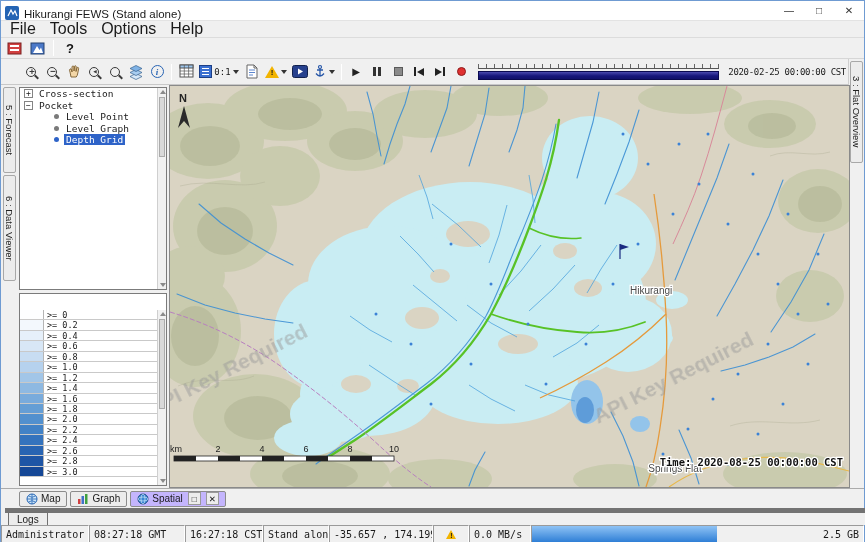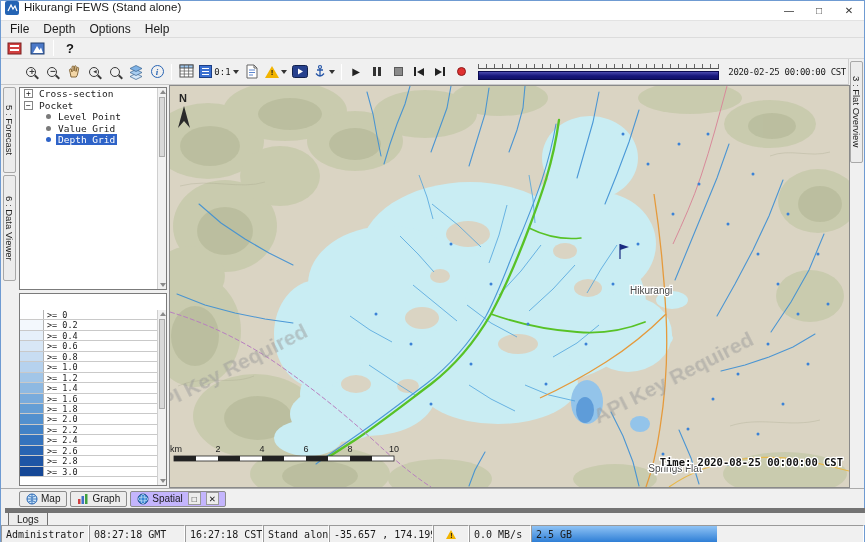--- a/index.html
+++ b/index.html
@@ -1,28 +1,28 @@
 <!DOCTYPE html>
 <html><head>
 <meta charset="utf-8">
 <style>
   *{box-sizing:border-box;margin:0;padding:0}
   html,body{width:865px;height:542px;overflow:hidden}
   body{font-family:"Liberation Sans",sans-serif;font-size:11px;color:#1a1a1a;background:#f0f0f0}
   .app{position:relative;width:865px;height:542px;background:#f0f0f0;border:1px solid #6f9bd2}
 
   
-  .titlebar{position:absolute;left:0;top:0;width:100%;height:20px;background:#fff;display:flex;align-items:flex-start;padding-left:4px;gap:5px;border-bottom:1px solid #e3e3e3}
+  .titlebar{position:absolute;left:0;top:0;width:100%;height:20px;background:#fff;display:flex;align-items:flex-end;padding-left:4px;gap:5px;border-bottom:1px solid #e3e3e3}
   .titlebar .title{font-size:11.5px}
   .wincontrols{margin-left:auto;display:flex;height:100%}
   .wc{width:30px;height:100%;display:flex;align-items:center;justify-content:center;font-size:10px;color:#333}
 
   
   .menubar{position:absolute;left:0;top:20px;width:100%;height:16px;background:#f0f0f0;display:flex;align-items:center;padding-left:2px}
-  .menu-item{padding:1px 7px;font-size:12px}
+  .menu-item{padding:1px 7px;font-size:16px}
 
   
   .toolbar1{position:absolute;left:0;top:36px;width:100%;height:22px;background:#f0f0f0;border-top:1px solid #dcdcdc;border-bottom:1px solid #d6d6d6;display:flex;align-items:center;padding-left:3px;gap:3px}
   .toolbar2{position:absolute;left:0;top:58px;width:849px;height:26px;background:#f0f0f0;border-bottom:1px solid #c8c8c8;display:flex;align-items:center;padding-left:20px;gap:1px}
   .tbbtn{min-width:20px;height:19px;display:inline-flex;align-items:center;justify-content:center;position:relative}
   .sep{width:1px;height:16px;background:#b8b8b8;border-right:1px solid #fff;margin:0 3px}
   .helpq{font-weight:bold;font-size:13px;color:#111}
 
   
   .mag{position:relative;width:10px;height:10px;border:1.6px solid #3a3a3a;border-radius:50%}
@@ -54,21 +54,21 @@
 
   
   .left-strip{position:absolute;left:0;top:84px;width:16px;height:403px;background:#f0f0f0}
   .right-strip{position:absolute;right:0;top:58px;width:16px;height:429px;background:#f0f0f0;border-left:1px solid #cfcfcf}
   .vtab{writing-mode:vertical-rl;font-size:9.5px;color:#222;background:#ececec;border:1px solid #a8a8a8;border-radius:2px;padding:6px 0;margin:2px auto;width:13px;text-align:center;display:block;white-space:nowrap}
 
   
   .left-panel{position:absolute;left:16px;top:84px;width:152px;height:403px;background:#f0f0f0}
   .tree{position:absolute;left:2px;top:2px;width:148px;height:203px;background:#fff;border:1px solid #7b7b7b;font-family:"DejaVu Sans Mono",monospace;font-size:9.5px;overflow:hidden}
   .tree-row{display:flex;align-items:center;height:11.5px;padding-left:4px;white-space:nowrap}
-  .tree-row.child{padding-left:26px}
+  .tree-row.child{padding-left:34px}
   .expand{width:9px;height:9px;border:1px solid #848484;background:#fff;display:inline-flex;align-items:center;justify-content:center;font:8px/7px "DejaVu Sans Mono",monospace;margin-right:4px;flex:none}
   .bullet{width:5px;height:5px;border-radius:50%;background:#7a7a7a;margin-right:5px;flex:none}
   .bullet.sel{background:#2e63c8}
   .tree-label{padding:0 2px}
   .tree-row.sel .tree-label{background:#2e63c8;color:#fff}
 
   .vscroll{position:absolute;right:0;top:0;bottom:0;width:9px;background:#f1f1f1;border-left:1px solid #cfcfcf}
   .arr{position:absolute;left:1.5px;width:0;height:0;border-left:3px solid transparent;border-right:3px solid transparent}
   .arr.up{top:2px;border-bottom:4px solid #8a8a8a}
   .arr.dn{bottom:2px;border-top:4px solid #8a8a8a}
@@ -91,21 +91,21 @@
   .dtab{display:inline-flex;align-items:center;gap:3px;padding:1px 6px;height:16px;border:1px solid #8c8c8c;background:#ececec;border-radius:2px;font-size:10px}
   .dtab.active{background:#c4b5fd}
   .tabctl{width:13px;height:13px;display:inline-flex;align-items:center;justify-content:center;font-size:8.5px;border:1px solid #9a9a9a;background:#ececec;margin-left:2px}
 
   .logsrow{position:absolute;left:4px;top:507px;width:100%;height:17px;background:#f0f0f0;border-top:5px solid #737373;display:flex;align-items:center}
   .logsbtn{margin-left:3px;padding:0 8px;height:14px;border:1px solid #707070;background:#ececec;font-size:10px;display:inline-flex;align-items:center}
 
   .statusbar{position:absolute;left:0;top:524px;width:100%;height:18px;background:#f0f0f0;display:flex;font-family:"DejaVu Sans Mono",monospace;font-size:10px}
   .seg{border:1px solid;border-color:#9a9a9a #fff #fff #9a9a9a;padding:1px 4px;white-space:nowrap;overflow:hidden;display:flex;align-items:center;background:#f0f0f0}
   .seg.center{justify-content:center}
-  .memseg{position:relative;flex:1;justify-content:flex-start}
+  .memseg{position:relative;flex:1;justify-content:flex-end}
   .memfill{position:absolute;left:0;top:0;bottom:0;width:56%;background:linear-gradient(#8fc3f5,#2f7fd6)}
   .memtext{position:relative;z-index:1}
 </style>
 </head>
 <body>
 
 <div class="app">
 
   <div class="titlebar">
     <svg width="14" height="14">
@@ -115,21 +115,21 @@
     <span class="title">Hikurangi FEWS  (Stand alone)</span>
     <div class="wincontrols">
       <span class="wc">—</span>
       <span class="wc">□</span>
       <span class="wc">✕</span>
     </div>
   </div>
 
   <div class="menubar">
     <span class="menu-item">File</span>
-    <span class="menu-item">Depth</span>
+    <span class="menu-item">Tools</span>
     <span class="menu-item">Options</span>
     <span class="menu-item">Help</span>
   </div>
 
   <div class="toolbar1">
     <span class="tbbtn">
       <svg width="15" height="15">
           <rect x="1" y="2" width="13" height="11" fill="#d24040" stroke="#7a1f1f"></rect>
           <rect x="3" y="4" width="9" height="2" fill="#fff"></rect>
           <rect x="3" y="8" width="9" height="2" fill="#fff"></rect>
@@ -277,21 +277,21 @@
       <div class="tree-row">
         <span class="expand">−</span>
         <span class="tree-label">Pocket</span>
       </div>
       <div class="tree-row child">
         <span class="bullet"></span>
         <span class="tree-label">Level Point</span>
       </div>
       <div class="tree-row child">
         <span class="bullet"></span>
-        <span class="tree-label">Value Grid</span>
+        <span class="tree-label">Level Graph</span>
       </div>
       <div class="tree-row child sel">
         <span class="bullet sel"></span>
         <span class="tree-label">Depth Grid</span>
       </div>
       <div class="vscroll">
         <span class="arr up"></span>
         <span class="arr dn"></span>
         <span class="sthumb" style="top:9px;height:60px"></span>
       </div>

